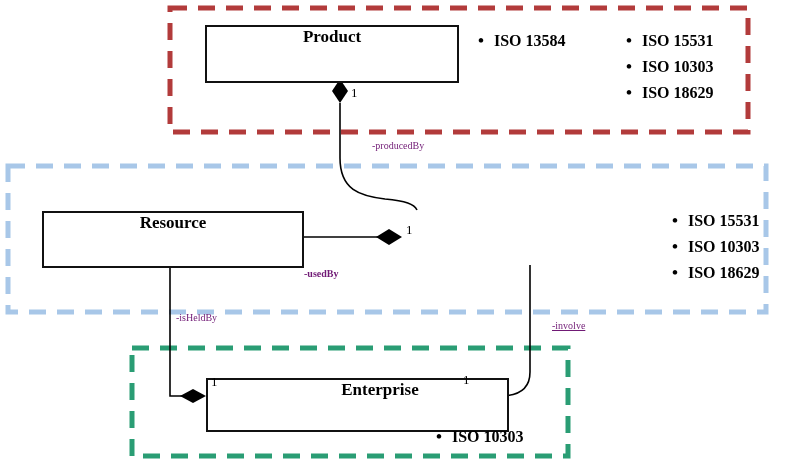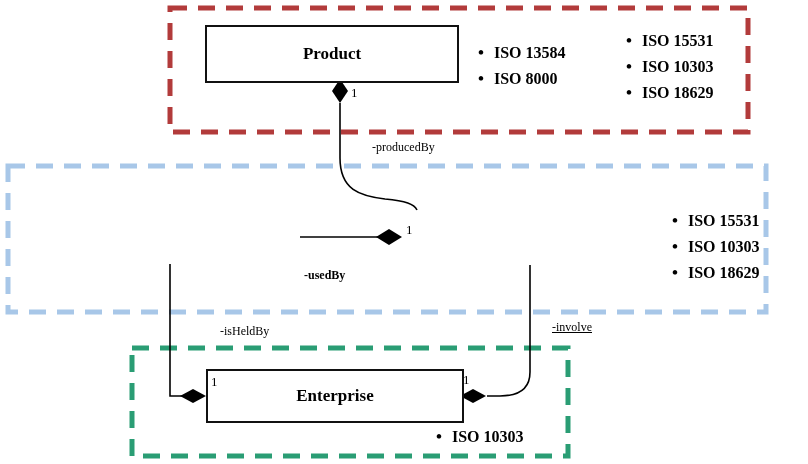--- a/index.html
+++ b/index.html
@@ -8,32 +8,32 @@
     width:808px;height:464px;
     background:#fff;
     font-family:"Liberation Serif","DejaVu Serif",serif;
     overflow:hidden;
   }
   svg.wires{position:absolute;left:0;top:0;width:808px;height:464px;}
   .entity{
     position:absolute;
     background:#fff;
     border:2px solid #111;
-    display:flex;align-items:center;justify-content:center;
+    display:flex;align-items:flex-start;justify-content:center;
     font-weight:bold;font-size:17px;color:#000;
     z-index:3;
   }
   .iso-list{
     position:absolute;list-style:none;margin:0;padding:0;
     font-weight:bold;font-size:16px;color:#000;z-index:3;
   }
   .iso-list li{line-height:26px;white-space:nowrap;}
   .iso-list li::before{content:"•";margin-right:10px;font-size:17px;}
   .rel-label{
-    position:absolute;font-size:12px;color:#000000;z-index:4;white-space:nowrap;
+    position:absolute;font-size:10px;color:#701a75;z-index:4;white-space:nowrap;
   }
   .mult{
     position:absolute;font-size:13px;color:#000;z-index:5;
   }
 </style>
 </head>
 <body>
 
 <div class="canvas">
 
@@ -53,50 +53,52 @@
     <polygon points="180,396 193,389 206,396 193,403" fill="#000"></polygon>
 
     <path d="M530,265 L530,372 C530,392 515,396 500,396 L487,396" fill="none" stroke="#000" stroke-width="1.6"></path>
     <polygon points="486,396 473,389 460,396 473,403" fill="#000"></polygon>
   </svg>
 
   <div class="entity" style="left:205px;top:25px;width:250px;height:54px;">
     <span>Product</span>
   </div>
 
+  <div class="entity" style="left:42px;top:211px;width:258px;height:53px;">
+    <span>Resource</span>
+  </div>
 
 
-  <div class="entity" style="left:206px;top:369px;width:254px;height:50px;">
+  <div class="entity" style="left:206px;top:378px;width:254px;height:50px;padding-left:45px;">
     <span>Enterprise</span>
   </div>
 
-  <ul class="iso-list" style="left:478px;top:28px;margin-top:12px;">
+  <ul class="iso-list" style="left:478px;top:28px;">
     <li>ISO 13584</li>
-    <li>ISO 8000</li>
   </ul>
 
   <ul class="iso-list" style="left:626px;top:28px;">
     <li>ISO 15531</li>
     <li>ISO 10303</li>
     <li>ISO 18629</li>
   </ul>
 
   <ul class="iso-list" style="left:672px;top:208px;">
     <li>ISO 15531</li>
     <li>ISO 10303</li>
     <li>ISO 18629</li>
   </ul>
 
   <ul class="iso-list" style="left:436px;top:424px;">
     <li>ISO 10303</li>
   </ul>
 
   <span class="rel-label" style="left:372px;top:140px;">-producedBy</span>
   <span class="rel-label" style="left:304px;top:268px;font-weight:bold;">-usedBy</span>
-  <span class="rel-label" style="left:176px;top:324px;margin-left:44px;">-isHeldBy</span>
+  <span class="rel-label" style="left:176px;top:312px;">-isHeldBy</span>
   <span class="rel-label" style="left:552px;top:320px;text-decoration:underline;">-involve</span>
 
   <span class="mult" style="left:351px;top:85px;">1</span>
   <span class="mult" style="left:406px;top:222px;">1</span>
   <span class="mult" style="left:211px;top:374px;">1</span>
   <span class="mult" style="left:463px;top:372px;">1</span>
 
 </div>
 
 </body></html>

